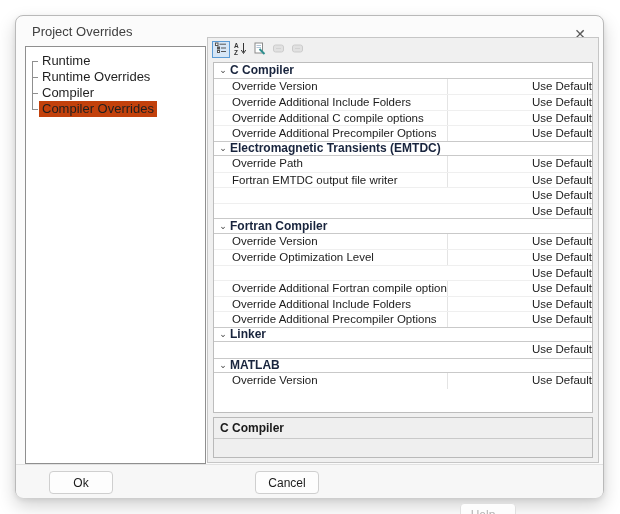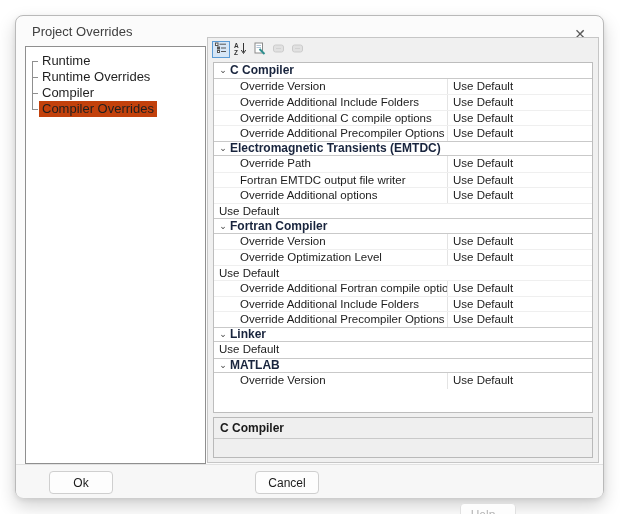--- a/index.html
+++ b/index.html
@@ -40,23 +40,23 @@
           background:#ffffff; border:1px solid #bdbdbd; overflow:hidden; }
   .cat-row { display:flex; align-items:center; height:15.5px; border-top:1px solid #c9c9c9;
              border-bottom:1px solid #c9c9c9; background:#ffffff; cursor:default; }
   .cat-row:first-child { border-top:none; }
   .chevron { width:14px; text-align:center; font-size:9px; color:#444; line-height:14px;
              flex:0 0 14px; margin-left:2px; }
   .cat-label { font-size:12px; font-weight:bold; color:#18243d; white-space:nowrap; }
   .prop-row { display:flex; height:15.5px; line-height:15.5px; font-size:11.5px;
               color:#1c1c1c; background:#ffffff; cursor:default; }
   .prop-row + .prop-row { border-top:1px solid #efefef; }
-  .prop-name { flex:0 0 234px; padding-left:26px; white-space:nowrap; overflow:hidden;
+  .prop-name { flex:0 0 234px; padding-left:18px; white-space:nowrap; overflow:hidden;
                border-right:1px solid #e4e4e4; }
-  .prop-value { flex:1; padding-left:5px; white-space:nowrap; }
+  .prop-value { flex:1; padding-left:5px; white-space:nowrap;text-align:right; }
 
   .desc-panel { position:absolute; left:5px; top:379px; width:380px; height:41px;
                 background:#efefef; border:1px solid #b9b9b9; }
   .desc-title { position:absolute; left:6px; top:3px; font-size:12px; font-weight:bold; color:#1a1a1a; }
   .desc-sep { position:absolute; left:0; top:20px; width:100%; height:1px; background:#c9c9c9; }
 
   
   .footer { position:absolute; left:0; top:448px; width:587px; height:34px;
             background:#f7f7f7; border-top:1px solid #e2e2e2; border-radius:0 0 7px 7px; }
   .btn { position:absolute; top:6px; height:23px; background:#fdfdfd; border:1px solid #cfcfcf;
@@ -166,21 +166,20 @@
           </div>
           <div class="prop-row">
             <span class="prop-name">Override Path</span>
             <span class="prop-value">Use Default</span>
           </div>
           <div class="prop-row">
             <span class="prop-name">Fortran EMTDC output file writer</span>
             <span class="prop-value">Use Default</span>
           </div>
           <div class="prop-row">
-            <span class="prop-name">Override Additional options</span>
             <span class="prop-value">Use Default</span>
           </div>
           <div class="prop-row">
             <span class="prop-value">Use Default</span>
           </div>
           <div class="cat-row">
             <span class="chevron">⌄</span>
             <span class="cat-label">Fortran Compiler</span>
           </div>
           <div class="prop-row">

